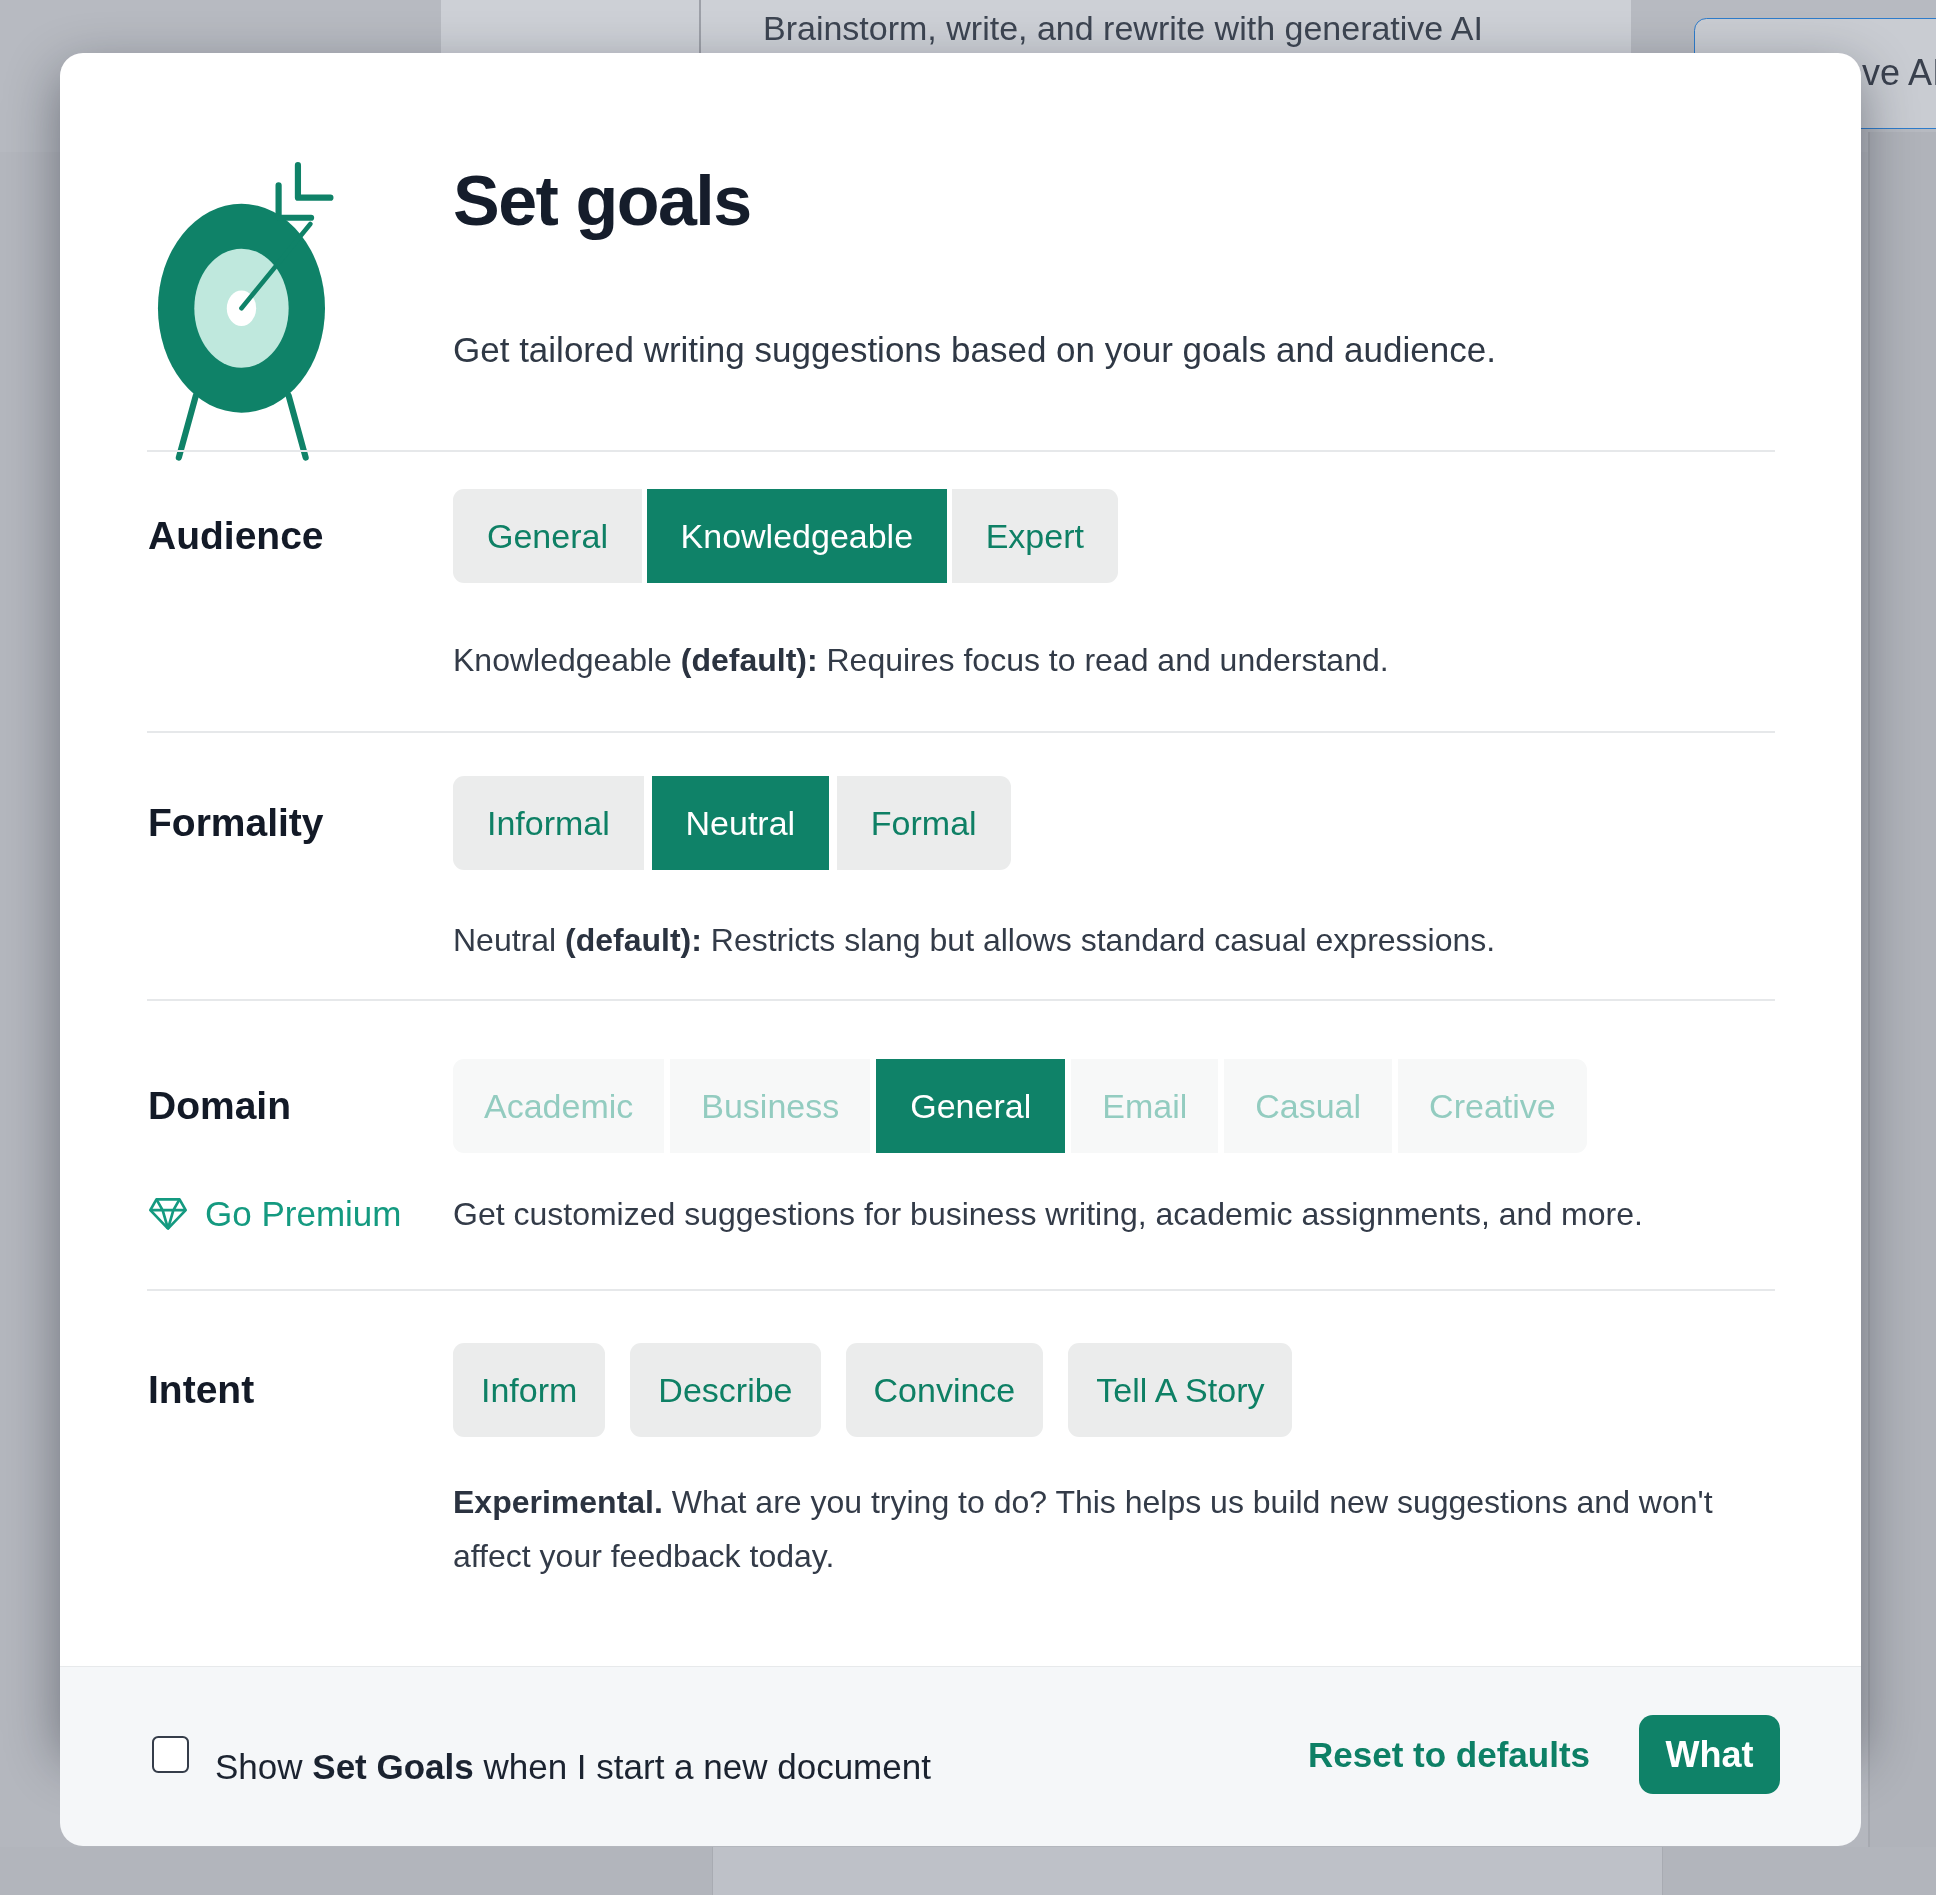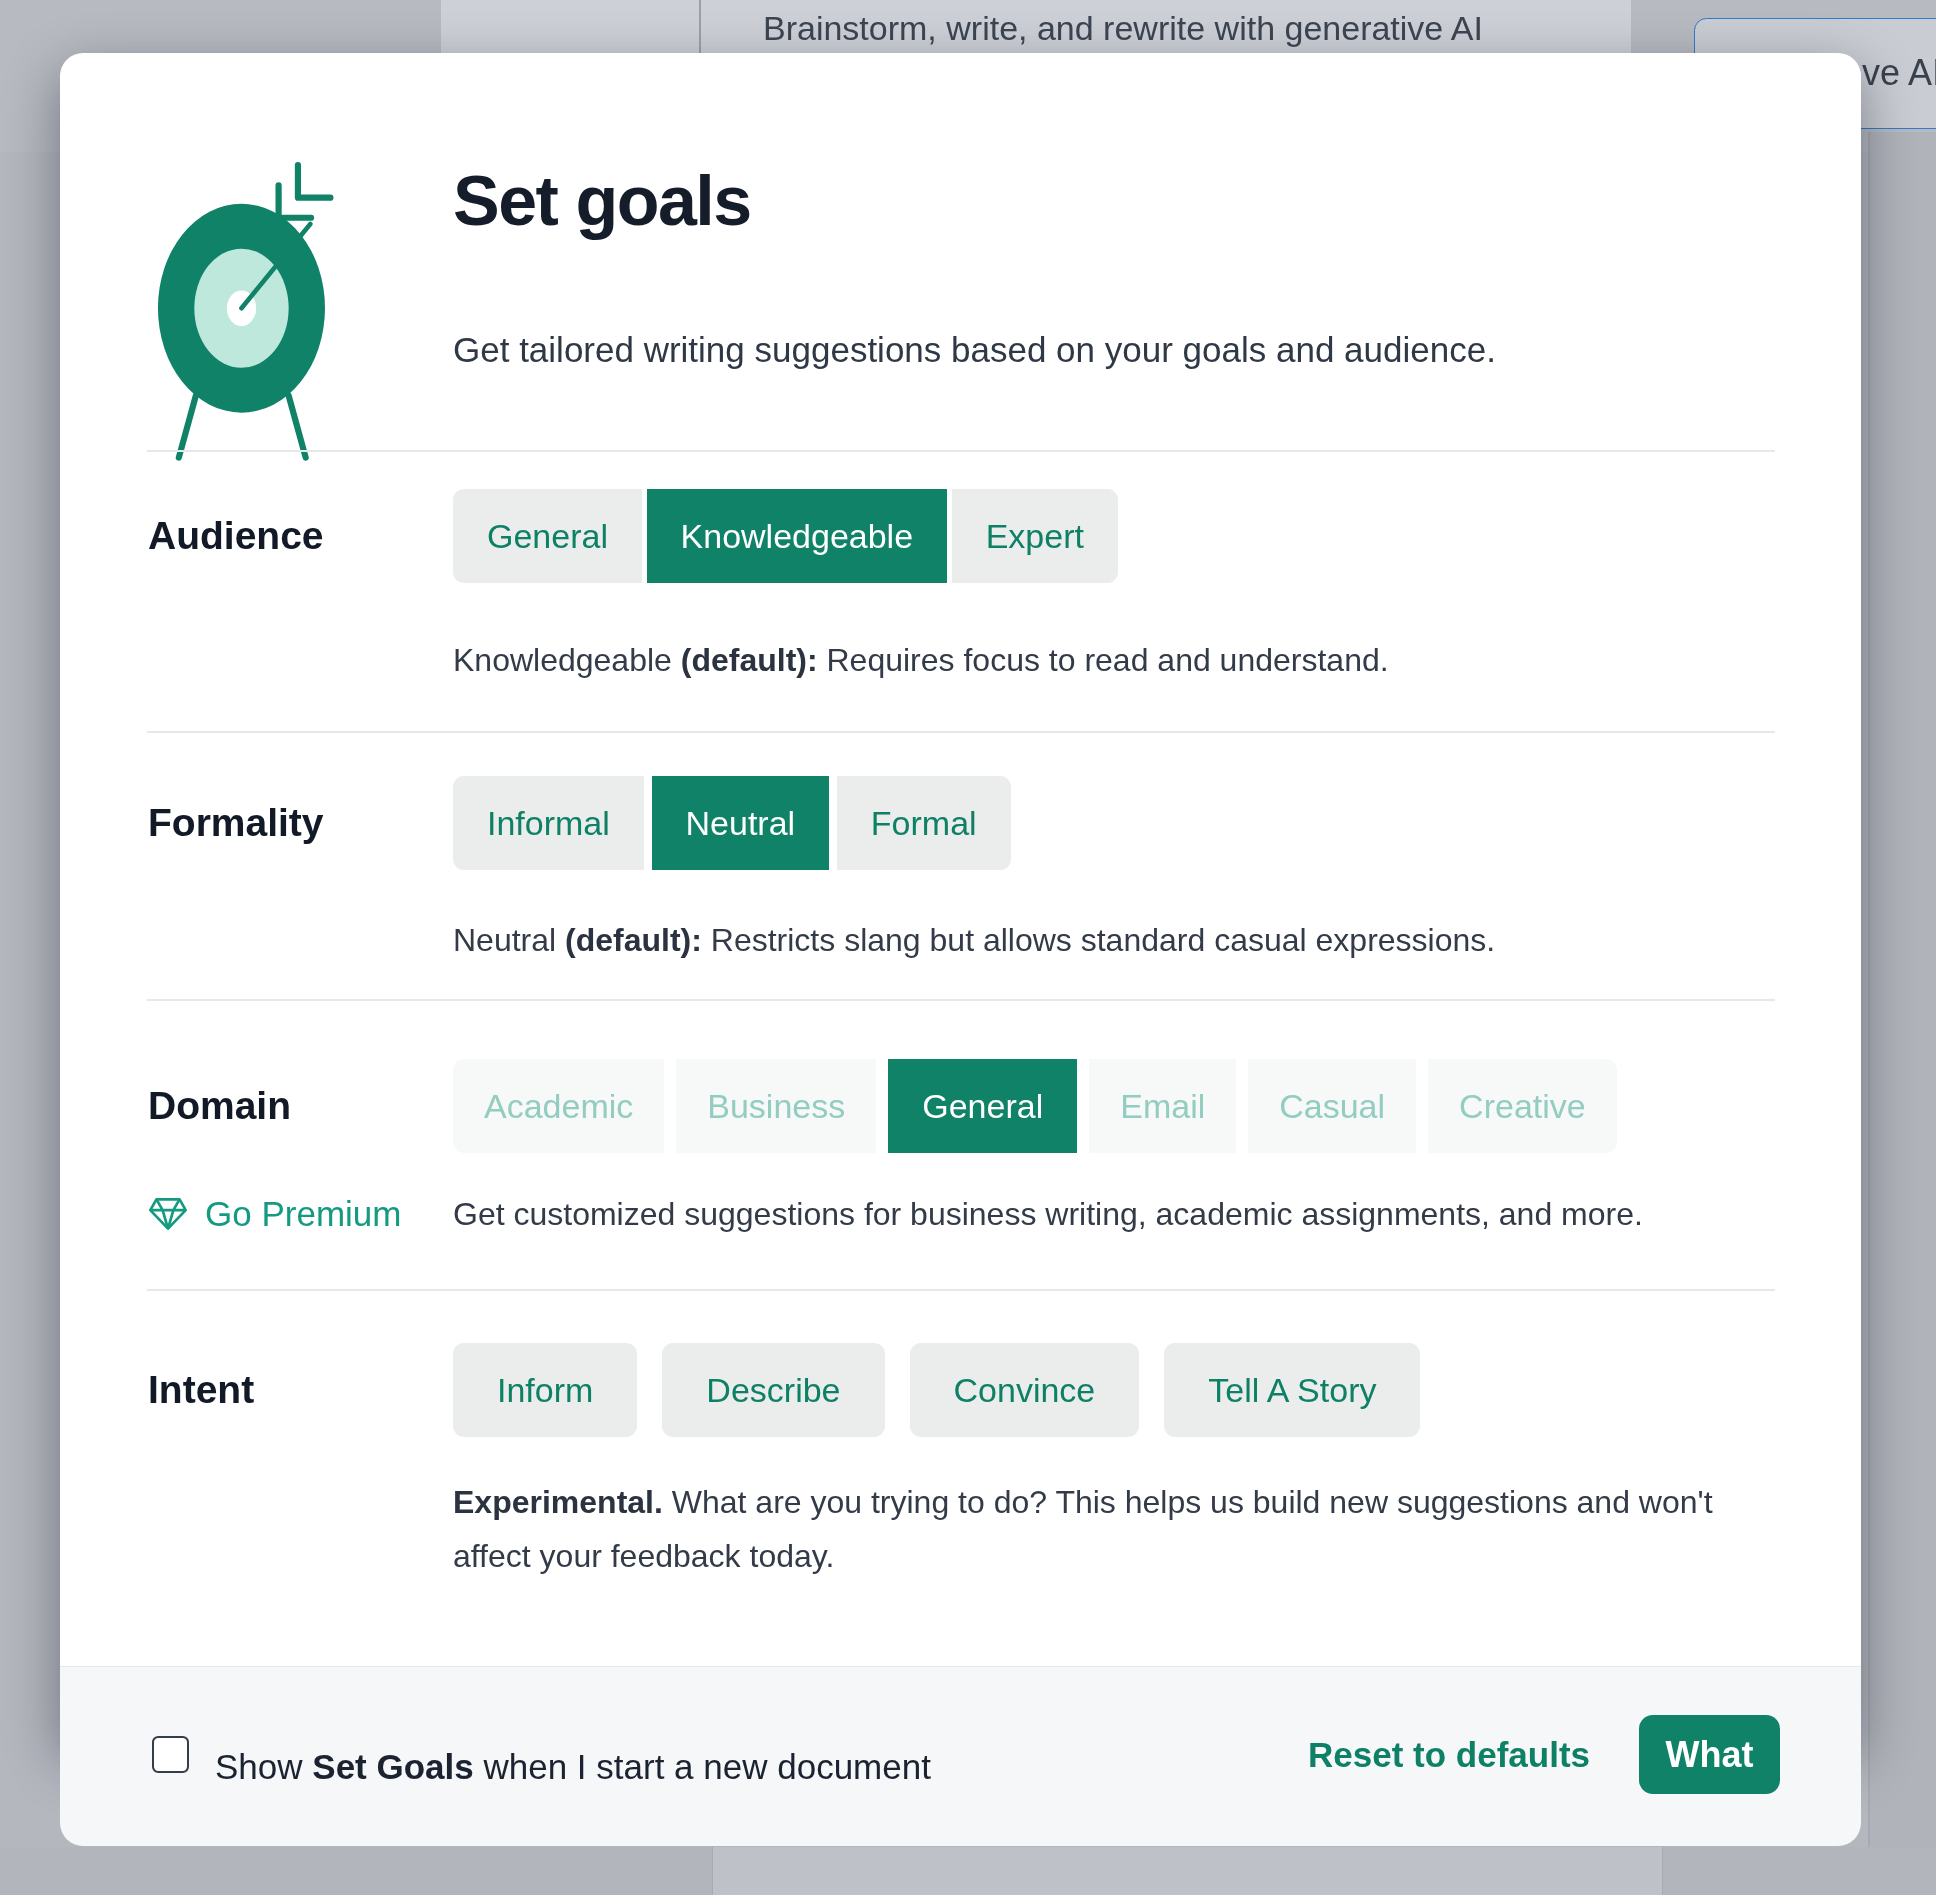--- a/index.html
+++ b/index.html
@@ -36,30 +36,30 @@
   .m-title{left:393px;top:108px;font-size:70px;font-weight:700;color:#151d2b;letter-spacing:-1.5px;}
   .m-subtitle{left:393px;top:277px;font-size:35px;color:#2f3845;}
   .divider{left:87px;width:1628px;height:1.5px;background:#e6e8ea;}
   .d1{top:397px;} .d2{top:678px;} .d3{top:946px;} .d4{top:1236px;}
 
   .row-label{
     left:88px;width:294px;font-size:39px;font-weight:700;color:#131a27;
     line-height:94px;white-space:nowrap;
   }
   .options{left:393px;display:flex;}
-  .seg-group{gap:4.6px;} .seg-group-f{gap:7.7px;} .dom-group{gap:12px;} .pill-group{gap:25px;}
+  .seg-group{gap:4.6px;} .seg-group-f{gap:7.7px;} .dom-group{gap:6px;} .pill-group{gap:25px;}
   .seg,.pill{
     height:94px;display:flex;align-items:center;padding:0 34px;
     font-size:34px;background:#ebecec;color:#0e8065;white-space:nowrap;cursor:pointer;
   }
   .seg:first-child{border-radius:11px 0 0 11px;}
   .seg:last-child{border-radius:0 11px 11px 0;}
   .seg.selected{background:#0f8268;color:#ffffff;}
   .seg.muted{background:#f7f8f8;color:#93ccc0;padding:0 31px;}
-  .pill{border-radius:11px;padding:0 44px;}
+  .pill{border-radius:11px;padding:0 28px;}
 
   .desc{left:393px;font-size:32px;color:#333b48;line-height:40px;}
   .desc b{font-weight:700;color:#2b3340;}
   .intent-desc{width:1309px;line-height:54px;}
 
   .premium-link{
     left:88px;display:flex;align-items:center;gap:17px;cursor:pointer;
     font-size:35px;color:#149a80;font-weight:500;white-space:nowrap;
   }
 

